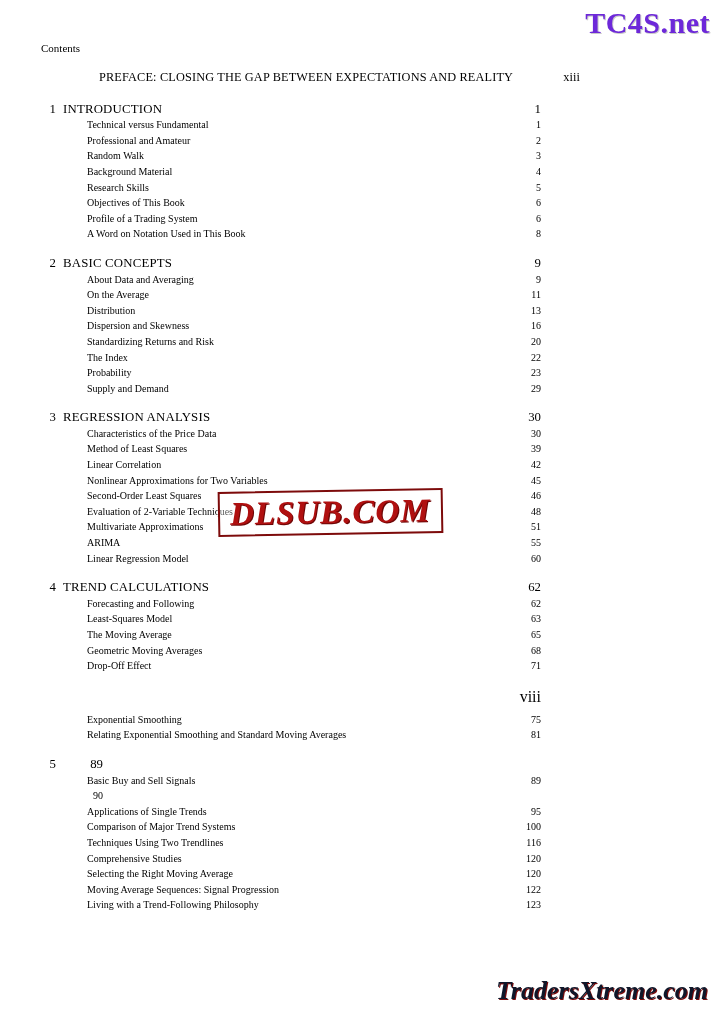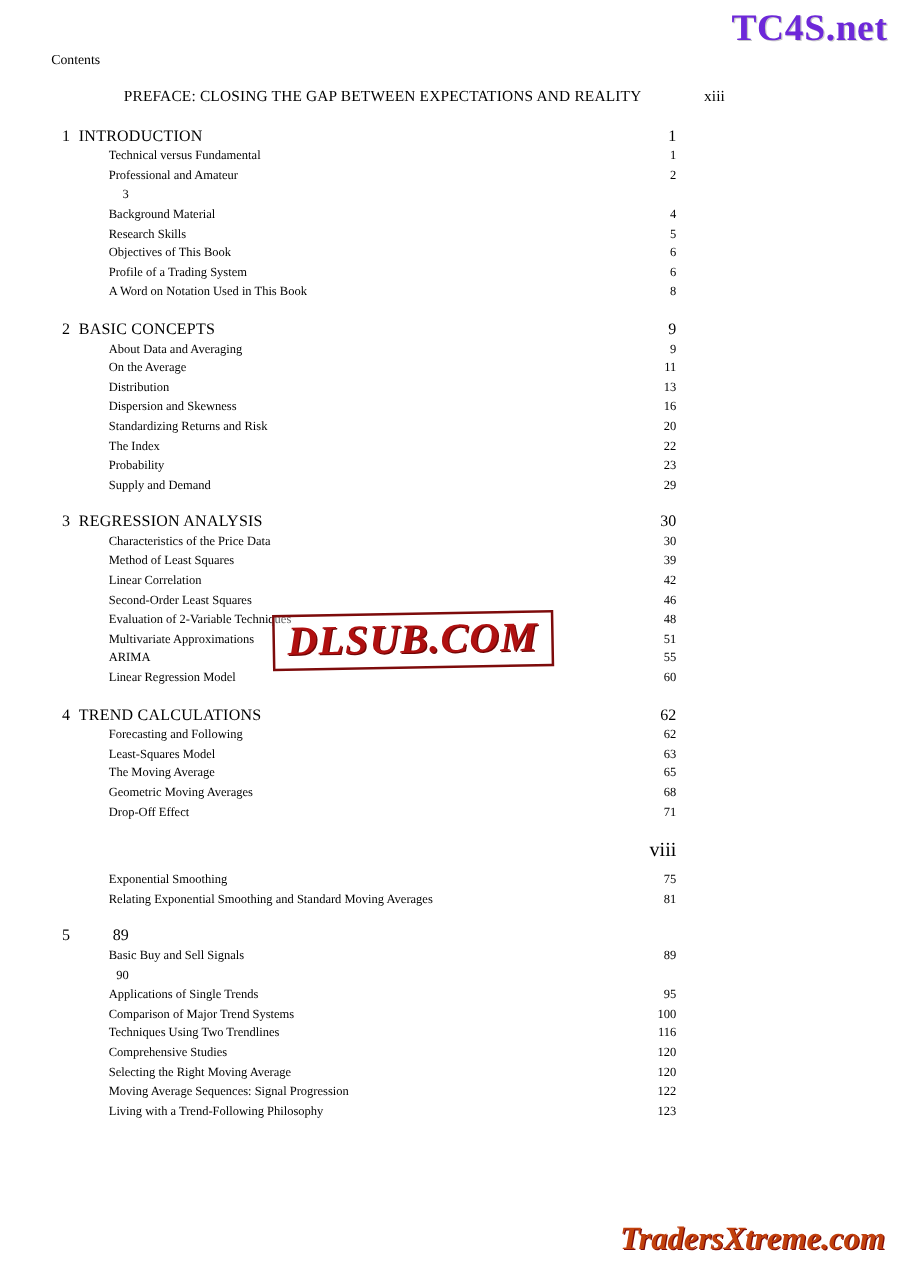--- a/index.html
+++ b/index.html
@@ -45,21 +45,21 @@
     text-shadow: 1px 1px 0 #6d0606;
   }
   .wm-bottom {
     position: absolute;
     bottom: 18px;
     right: 16px;
     font-family: "Liberation Serif", serif;
     font-size: 26px;
     font-weight: bold;
     font-style: italic;
-    color: #c2410c;
+    color: #0f172a;
     text-shadow: 1px 1px 0 #7d0b0b;
   }
 
   
   .page {
     position: absolute;
     top: 0; left: 0;
     width: 724px;
     height: 1024px;
     padding: 0;
@@ -152,20 +152,21 @@
       <span class="label">Technical versus Fundamental</span>
       <span class="page-no">1</span>
     </div>
     <div class="row entry">
       <span class="num"></span>
       <span class="label">Professional and Amateur</span>
       <span class="page-no">2</span>
     </div>
     <div class="row entry">
       <span class="num"></span>
+      <span class="label">Random Walk</span>
       <span class="page-no">3</span>
     </div>
     <div class="row entry">
       <span class="num"></span>
       <span class="label">Background Material</span>
       <span class="page-no">4</span>
     </div>
     <div class="row entry">
       <span class="num"></span>
       <span class="label">Research Skills</span>
@@ -248,20 +249,25 @@
       <span class="label">Method of Least Squares</span>
       <span class="page-no">39</span>
     </div>
     <div class="row entry">
       <span class="num"></span>
       <span class="label">Linear Correlation</span>
       <span class="page-no">42</span>
     </div>
     <div class="row entry">
       <span class="num"></span>
+      <span class="label">Nonlinear Approximations for Two Variables</span>
+      <span class="page-no">45</span>
+    </div>
+    <div class="row entry">
+      <span class="num"></span>
       <span class="label">Second-Order Least Squares</span>
       <span class="page-no">46</span>
     </div>
     <div class="row entry">
       <span class="num"></span>
       <span class="label">Evaluation of 2-Variable Techniques</span>
       <span class="page-no">48</span>
     </div>
     <div class="row entry">
       <span class="num"></span>

